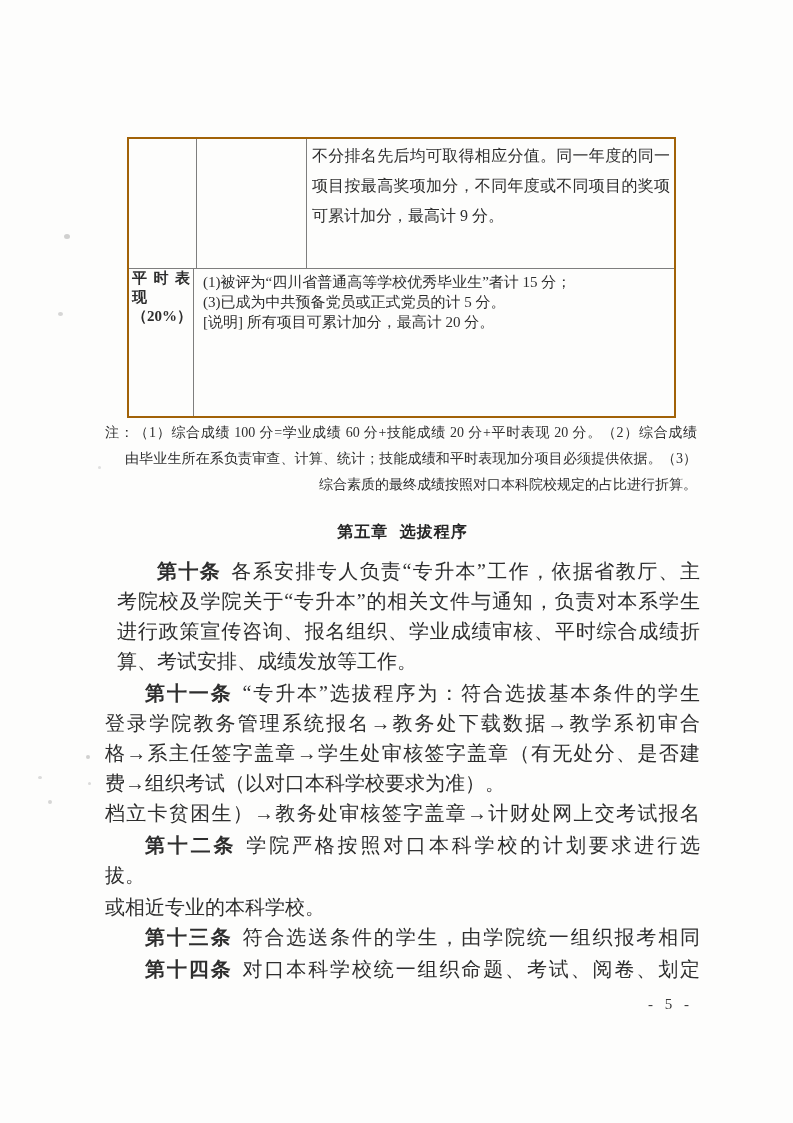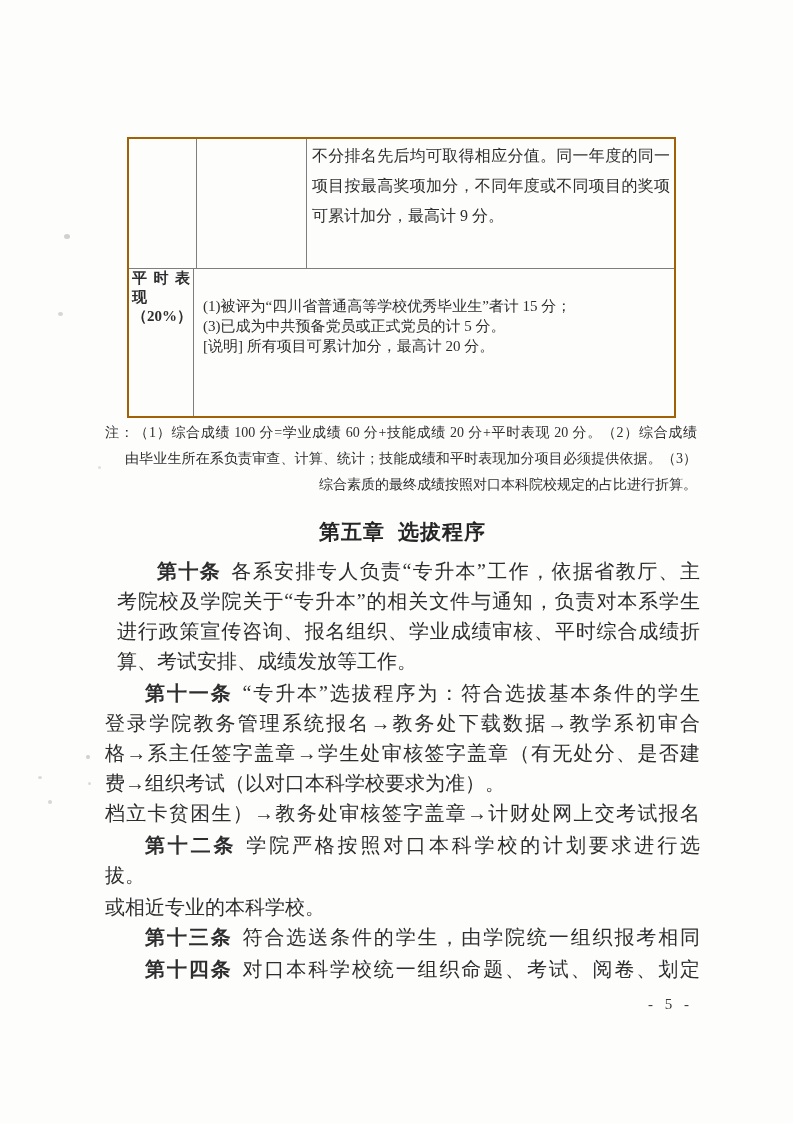--- a/index.html
+++ b/index.html
@@ -17,34 +17,34 @@
   .trow{display:flex;box-sizing:border-box;}
   .r1{height:130px;border-bottom:1px solid #7e7e7e;}
   .r2{height:147px;}
   .tcell{box-sizing:border-box;}
   .c1{width:68px;border-right:1px solid #7e7e7e;}
   .c2{width:110px;border-right:1px solid #7e7e7e;}
   .c3{flex:1;padding:2px 4px 0 5px;font-size:16px;}
   .c3 .line{height:30px;line-height:30px;}
   .hcell{width:65px;border-right:1px solid #7e7e7e;display:flex;flex-direction:column;justify-content:flex-start;padding:0 3px;font-family:Liberation Serif, serif;}
   .hcell .line{height:19px;line-height:19px;font-weight:bold;font-size:15px;}
-  .dcell{flex:1;padding:3px 8px 0 9px;font-size:15px;margin-top:24px;}
+  .dcell{flex:1;padding:3px 8px 0 9px;font-size:15px;}
   .dcell .line{height:20px;line-height:20px;}
   
   .line{white-space:pre-wrap;}
   .line.fill{text-align:justify;text-align-last:justify;-moz-text-align-last:justify;}
   
   .note{position:absolute;left:105px;top:420px;width:592px;font-size:14px;}
   .note .line{height:26px;line-height:26px;padding-left:20px;text-align:right;}
   .note .line:first-child{padding-left:0;}
   
   .heading{
     position:absolute;left:105px;top:518px;width:595px;height:28px;line-height:28px;
     text-align:center;font-family:"Liberation Sans","DejaVu Sans",sans-serif;
-    font-weight:bold;font-size:21px;letter-spacing:1px;word-spacing:6px;color:#262626;
+    font-weight:bold;font-size:16px;letter-spacing:1px;word-spacing:6px;color:#262626;
   }
   
   .content{position:absolute;left:105px;top:556px;width:595px;font-size:20px;}
   .content .line{height:30px;line-height:30px;}
   .article{margin-top:2px;}
   .article:first-child{margin-top:0;margin-left:12px;}
   .line.first{padding-left:40px;}
   .art-label{font-weight:bold;margin-right:10px;}
   
   .pagenum{position:absolute;top:996px;left:648px;font-size:15px;letter-spacing:4px;color:#3a3a3a;}

